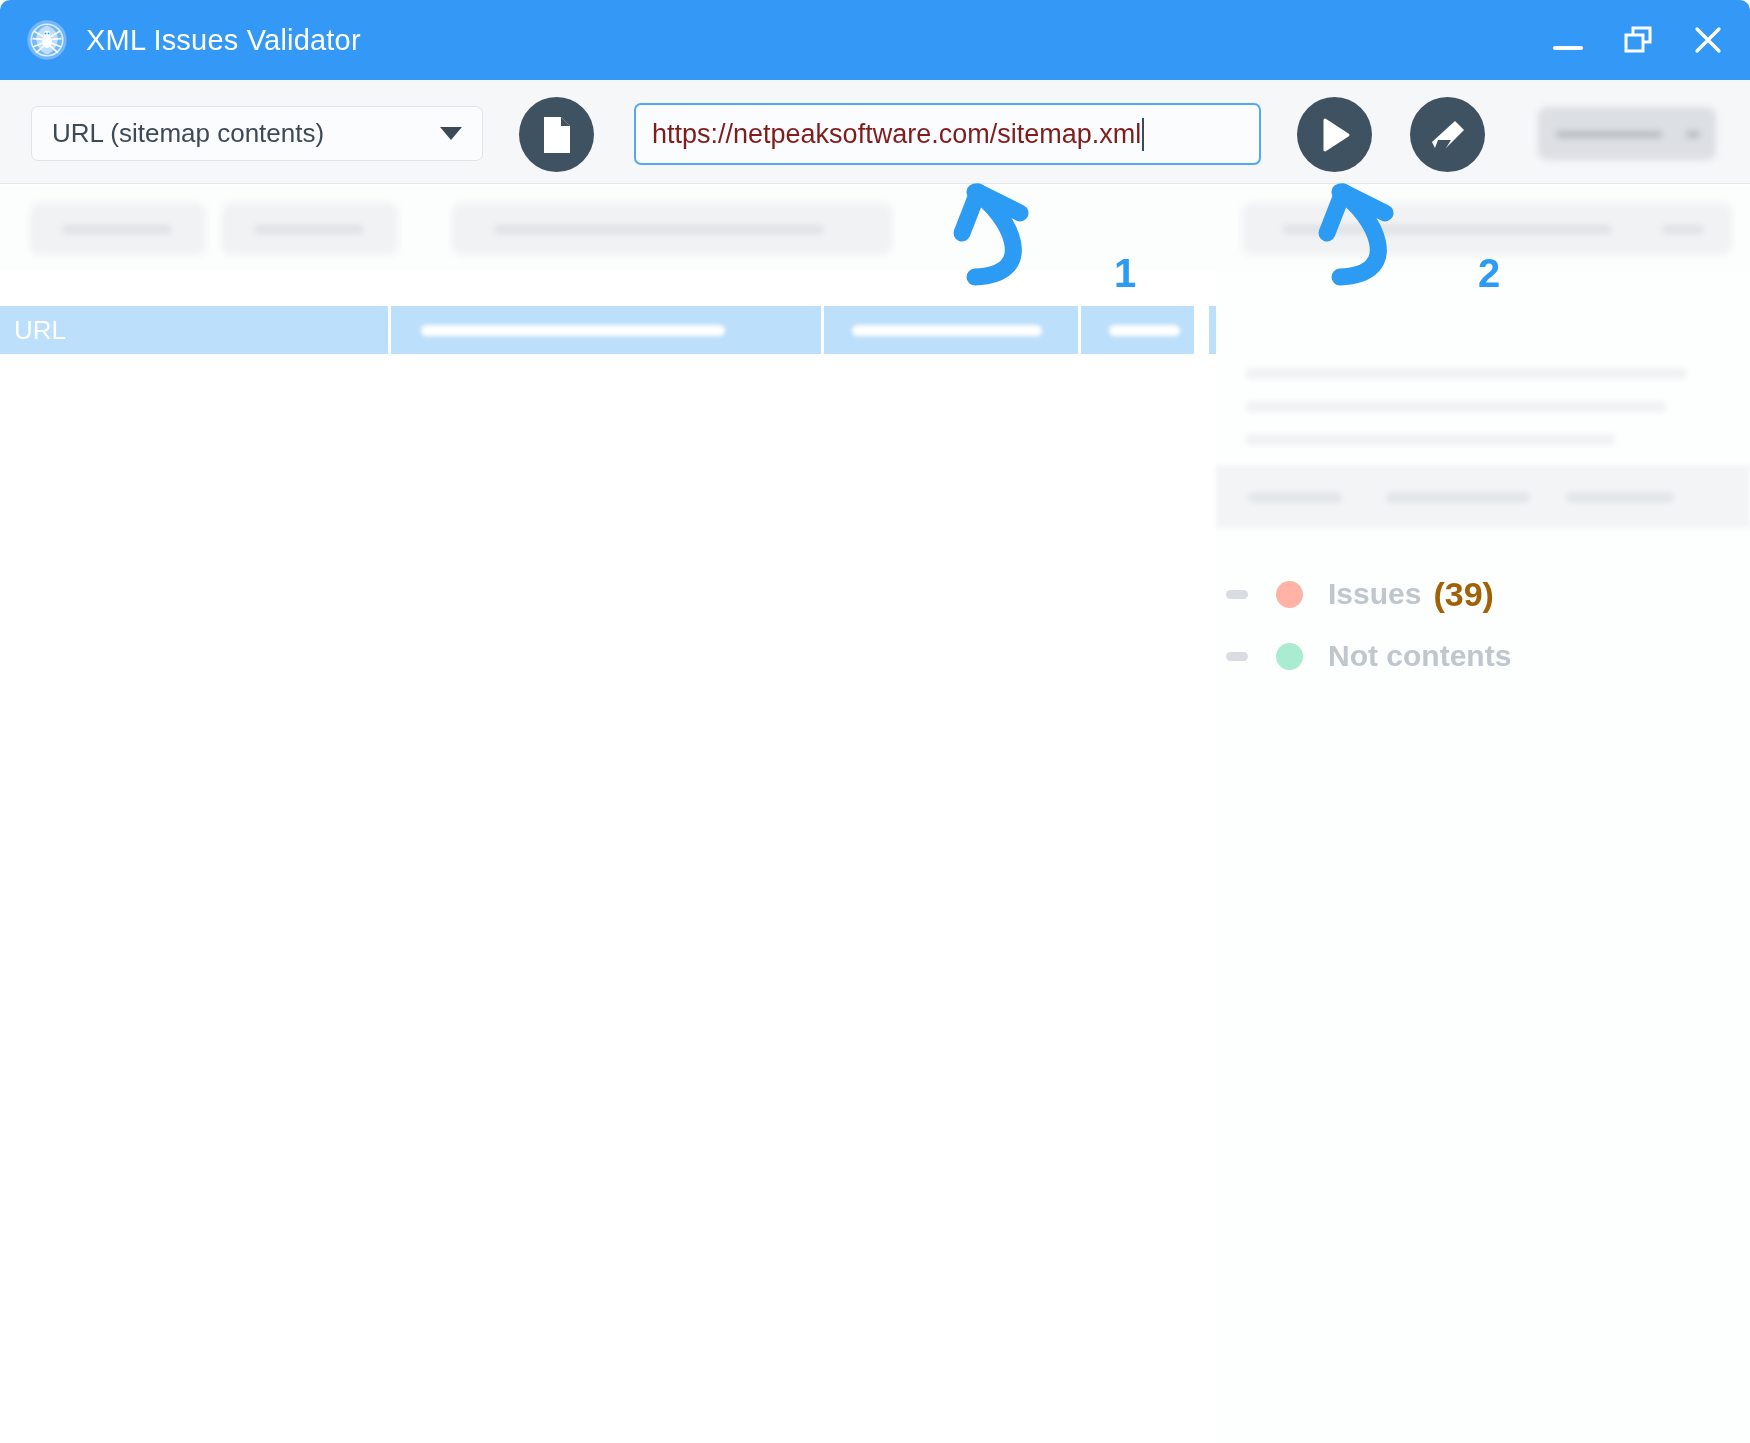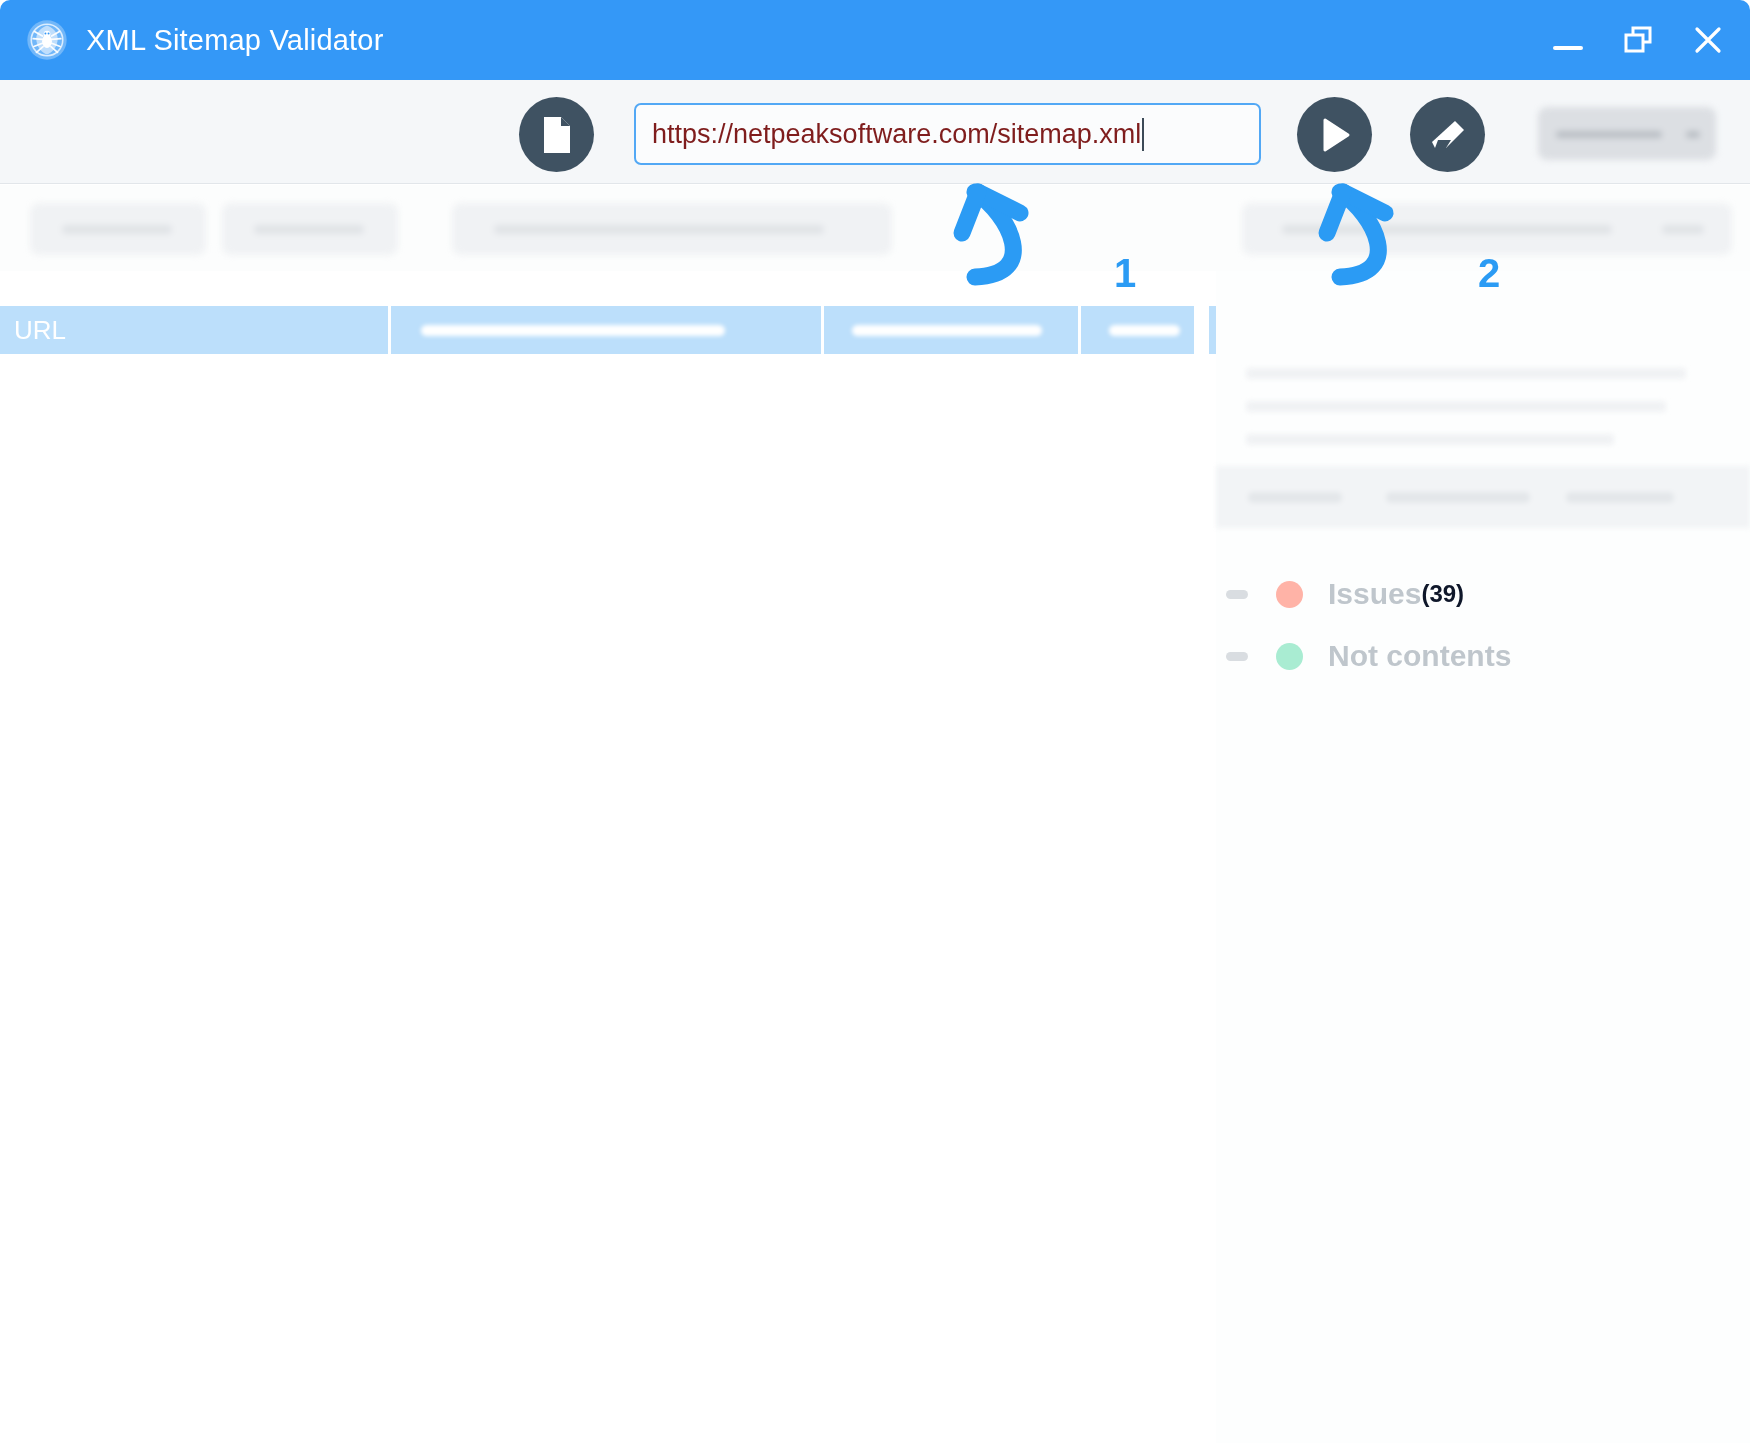--- a/index.html
+++ b/index.html
@@ -304,22 +304,23 @@
     border-radius: 50%;
     margin-right: 25px;
     flex: none;
   }
   .legend-label {
     font-size: 30px;
     color: #bfc6cc;
     white-space: nowrap;
   }
   .legend-count {
-    font-size: 24px;
-    color: #0f172a;
+    font-size: 34px;
+    color: #a16207;
+    margin-left: 12px;
   }
 
   
   .annot-layer {
     position: absolute;
     left: 0; top: 0;
     width: 1750px; height: 1443px;
     pointer-events: none;
   }
   .annot-num {
@@ -351,21 +352,21 @@
           <path d="M25 37 L12 42"></path>
             <path d="M26 42 L16 51"></path>
           <path d="M39 26 L51 19"></path>
             <path d="M39 31 L53 30"></path>
           <path d="M39 37 L52 42"></path>
             <path d="M38 42 L48 51"></path>
         </g>
         <circle cx="29.6" cy="22" r="1.5" fill="#3498f7"></circle>
         <circle cx="34.4" cy="22" r="1.5" fill="#3498f7"></circle>
       </svg>
-      <div class="app-title">XML Sitemap Validator</div>
+      <div class="app-title">XML Issues Validator</div>
     </div>
 
     <div class="win-controls">
       <div class="win-btn">
         <div class="win-min-bar"></div>
       </div>
       <div class="win-btn">
         <svg width="34" height="34" viewBox="0 0 34 34">
           <rect x="12" y="5" width="17" height="14" fill="none" stroke="#ffffff" stroke-width="3"></rect>
           <rect x="5" y="12" width="17" height="16" fill="#3498f7" stroke="#ffffff" stroke-width="3"></rect>
@@ -374,20 +375,24 @@
       <div class="win-btn">
         <svg width="34" height="34" viewBox="0 0 34 34">
           <path d="M6 6 L28 28 M28 6 L6 28" stroke="#ffffff" stroke-width="3.2" stroke-linecap="round"></path>
         </svg>
       </div>
     </div>
   </div>
 
   <div class="url-toolbar">
 
+    <div class="mode-select">
+      <span class="mode-select-label">URL (sitemap contents)</span>
+      <span class="mode-caret"></span>
+    </div>
 
     <div class="round-btn btn-file">
       <svg width="34" height="40" viewBox="0 0 34 40">
         <path d="M4 2 H21 L30 11 V38 H4 Z" fill="#ffffff"></path>
         <path d="M21 2 V11 H30" fill="#3f5262"></path>
       </svg>
     </div>
 
     <div class="url-field">
       <span class="url-text">https://netpeaksoftware.com/sitemap.xml</span>

